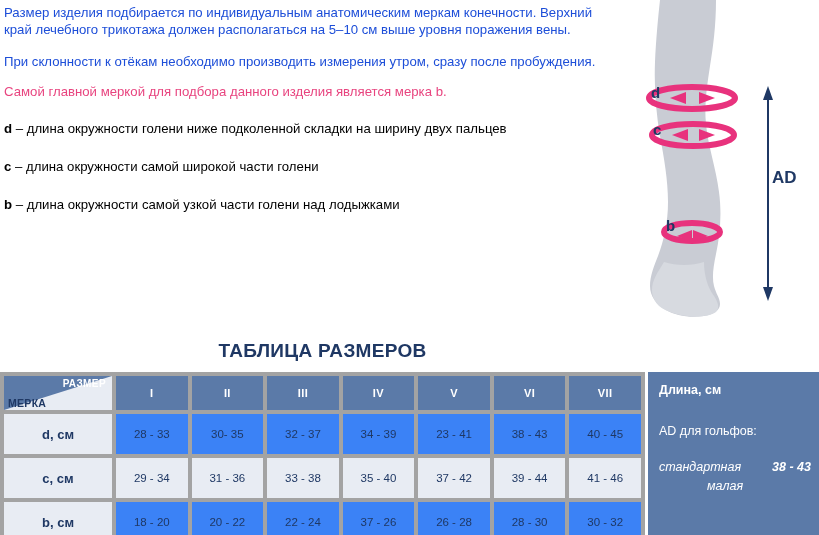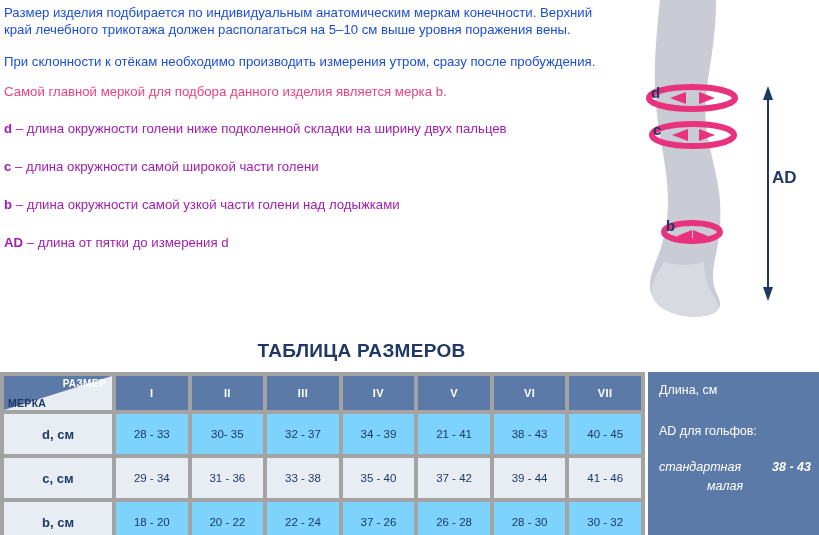--- a/index.html
+++ b/index.html
@@ -36,21 +36,21 @@
   .para.intro {
     margin-bottom: 15px;
   }
   .para.highlight {
     color: #e8447f;
     margin-bottom: 20px;
   }
   .deflist .def {
     font-size: 13.2px;
     line-height: 17px;
-    color: #a21caf;
+    color: #000000;
     margin: 0 0 21px 0;
   }
   .deflist .def:last-child {
     margin-bottom: 0;
   }
   .def b, .key {
     font-weight: bold;
   }
 
   
@@ -79,21 +79,20 @@
   .table-title {
     position: absolute;
     left: 0;
     top: 340px;
     width: 645px;
     text-align: center;
     font-size: 19px;
     font-weight: bold;
     color: #1f3864;
     letter-spacing: 0.3px;
-    padding-left: 39px;
   }
 
   .size-table {
     position: absolute;
     left: 0;
     top: 372px;
     border-collapse: collapse;
     width: 645px;
   }
   .size-table td, .size-table th {
@@ -151,21 +150,21 @@
     font-weight: bold;
     letter-spacing: 0.3px;
   }
   .size-table tbody tr td:first-child {
     background: #e8ecf3;
     font-weight: bold;
     font-size: 13px;
     width: 108px;
   }
   .size-table tbody tr.odd td {
-    background: #7dd3fc;
+    background: #3b82f6;
   }
   .size-table tbody tr.even td {
     background: #e8ecf3;
   }
   .size-table tbody tr.odd td:first-child,
   .size-table tbody tr.even td:first-child {
     background: #e8ecf3;
   }
 
   
@@ -176,20 +175,21 @@
     width: 171px;
     height: 163px;
     background: #5b7aa8;
     color: #ffffff;
   }
   .info-panel .ip-title {
     position: absolute;
     left: 11px;
     top: 11px;
     font-size: 12.5px;
+    font-weight: bold;
   }
   .info-panel .ip-sub {
     position: absolute;
     left: 11px;
     top: 52px;
     font-size: 12.5px;
   }
   .info-row {
     position: absolute;
     left: 11px;
@@ -209,21 +209,20 @@
 
   <div class="text-col">
     <p class="para intro">Размер изделия подбирается по индивидуальным анатомическим меркам конечности. Верхний край лечебного трикотажа должен располагаться на 5–10 см выше уровня поражения вены.</p>
     <p class="para">При склонности к отёкам необходимо производить измерения утром, сразу после пробуждения.</p>
     <p class="para highlight">Самой главной меркой для подбора данного изделия является мерка b.</p>
 
     <div class="deflist">
       <p class="def"><span class="key">d</span><span> – длина окружности голени ниже подколенной складки на ширину двух пальцев</span></p>
       <p class="def"><span class="key">c</span><span> – длина окружности самой широкой части голени</span></p>
       <p class="def"><span class="key">b</span><span> – длина окружности самой узкой части голени над лодыжками</span></p>
-      <p class="def"><span class="key">AD</span><span> – длина от пятки до измерения d</span></p>
     </div>
   </div>
 
   <div class="illustration">
     <svg width="199" height="330" viewBox="0 0 199 330">
 
       <path fill="#c9ccd4" d="M40,0 L96,0 C96,26 93,48 90,66 C87,86 84,104 86,124
                C88,146 96,168 99,192 C102,214 100,236 96,254
                C93,268 92,278 94,286 C96,294 100,298 100,304
                C100,310 94,314 84,316 C70,318 56,316 46,310
@@ -287,21 +286,21 @@
         <th>VII</th>
       </tr>
     </thead>
     <tbody>
       <tr class="odd">
         <td>d, см</td>
         <td>28 - 33</td>
         <td>30- 35</td>
         <td>32 - 37</td>
         <td>34 - 39</td>
-        <td>21 - 41</td>
+        <td>23 - 41</td>
         <td>38 - 43</td>
         <td>40 - 45</td>
       </tr>
       <tr class="even">
         <td>с, см</td>
         <td>29 - 34</td>
         <td>31 - 36</td>
         <td>33 - 38</td>
         <td>35 - 40</td>
         <td>37 - 42</td>

